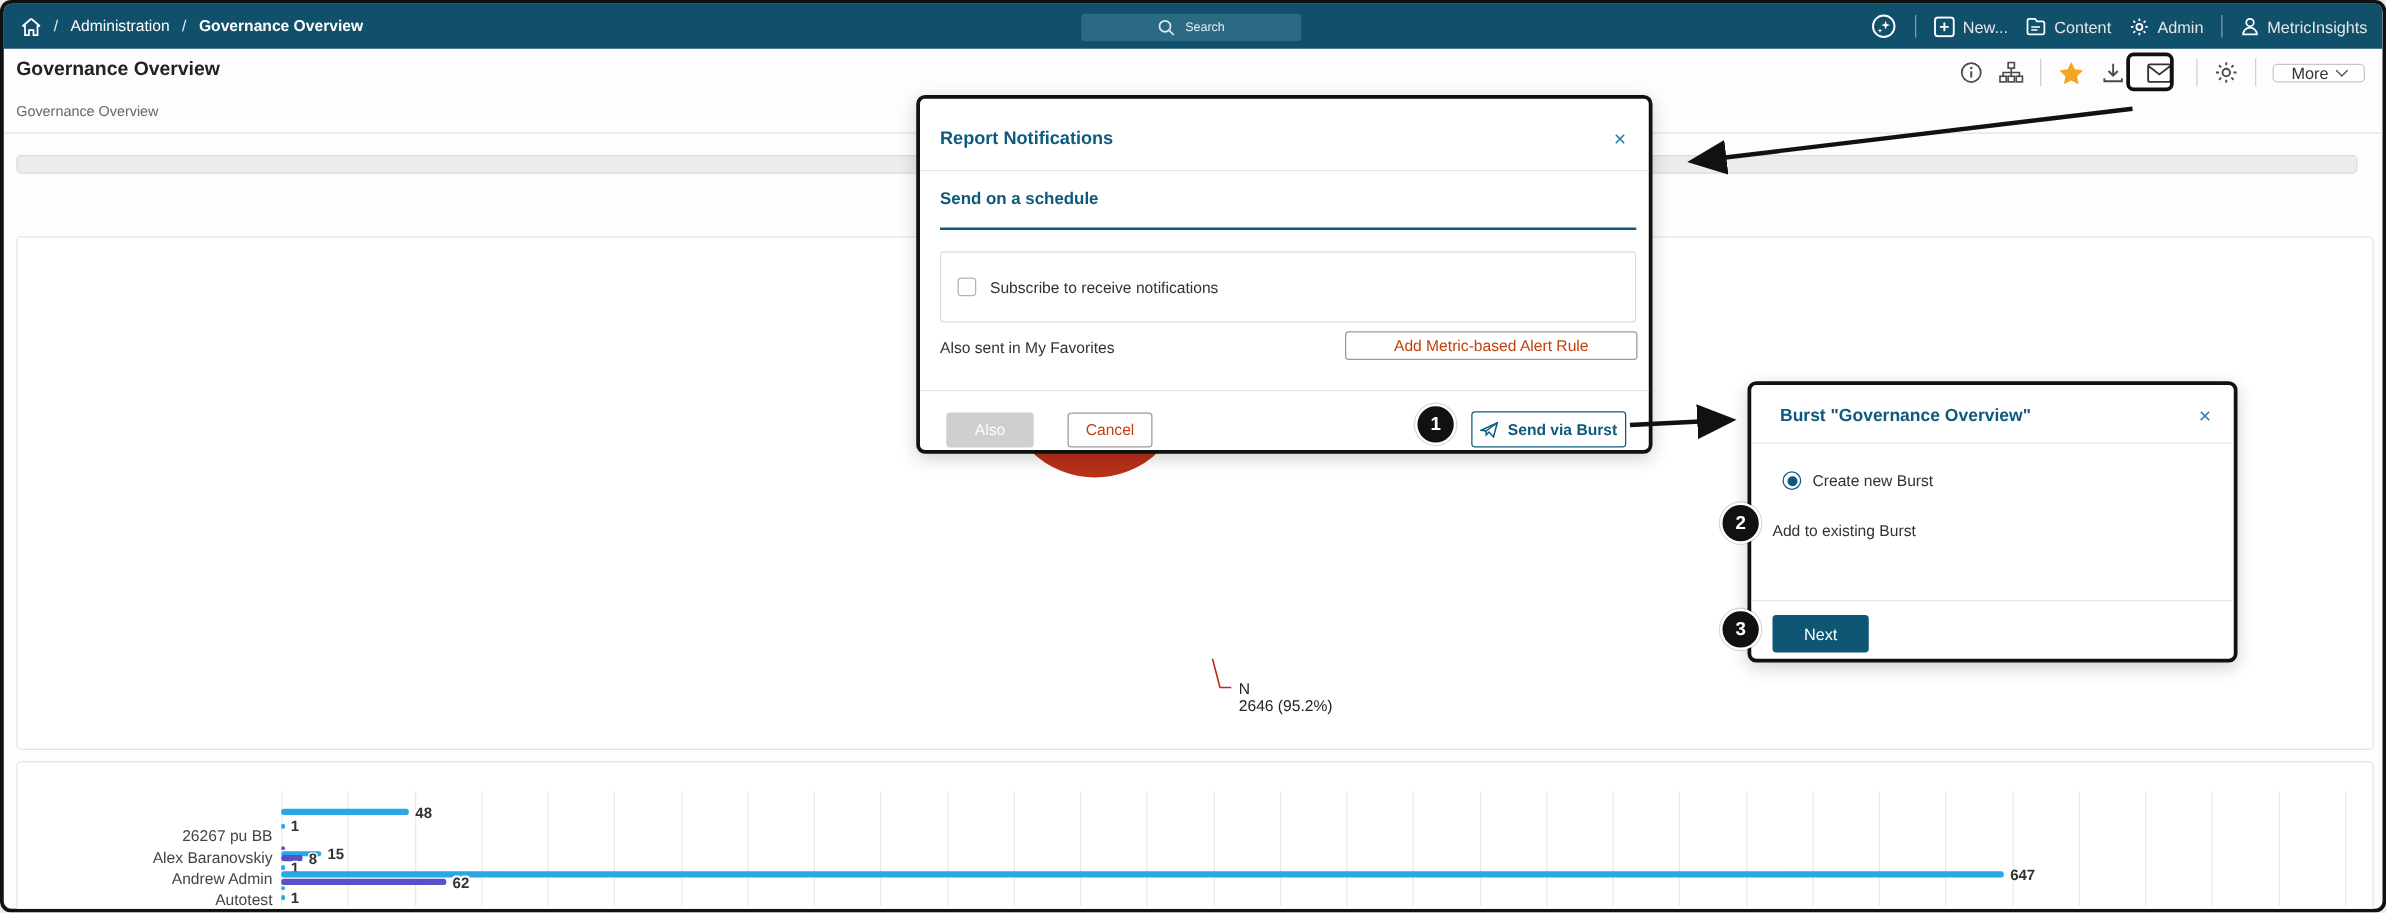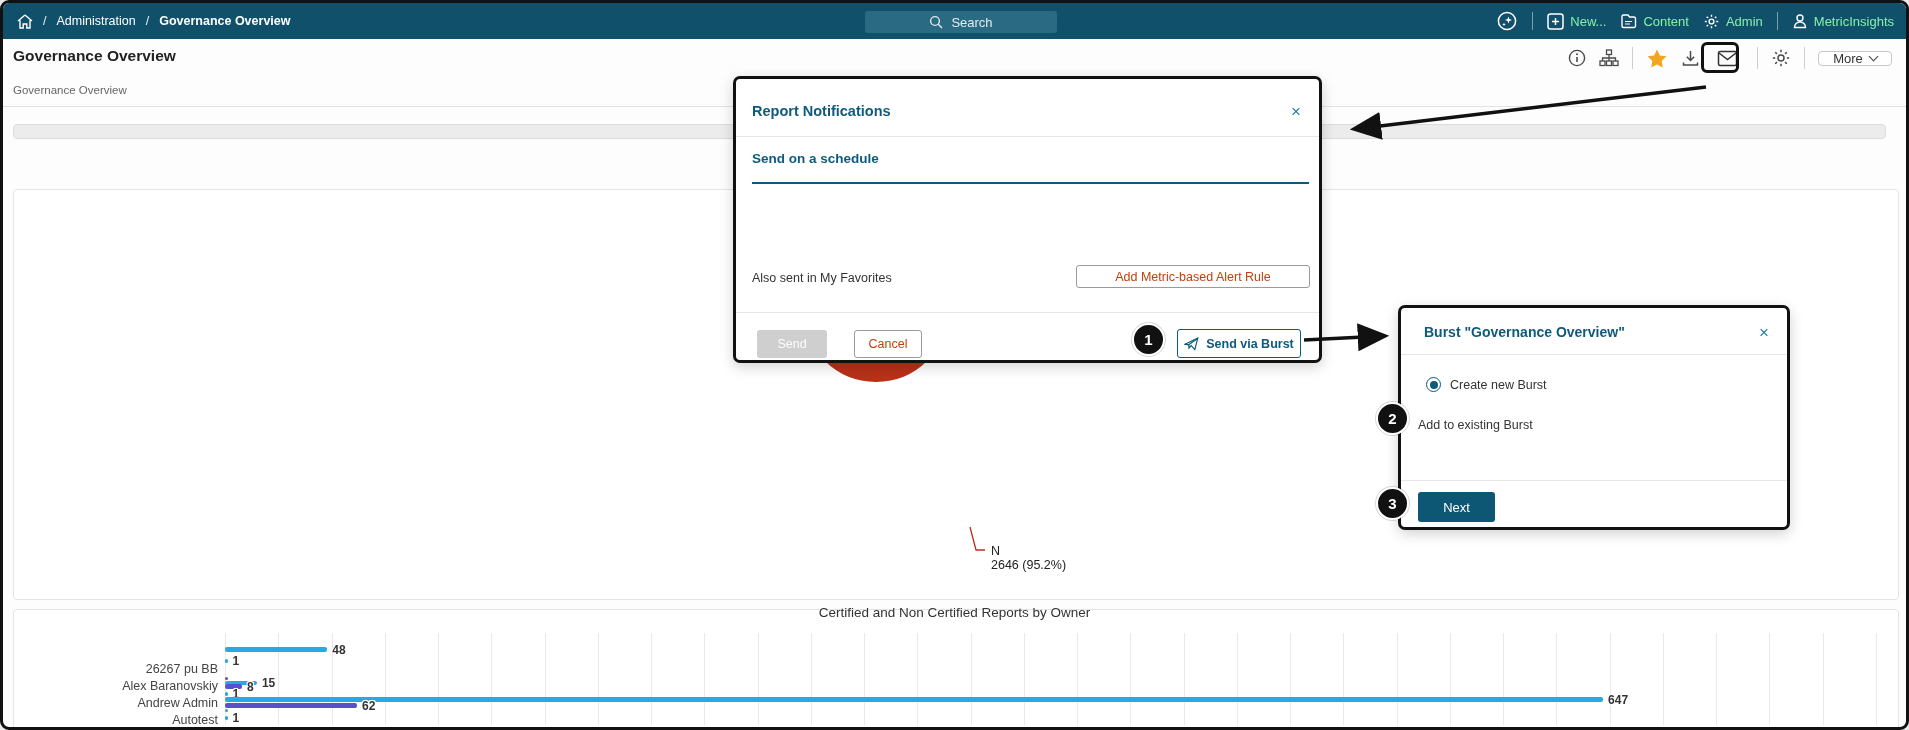--- a/index.html
+++ b/index.html
@@ -7,23 +7,23 @@
   body { font-family:"Liberation Sans", sans-serif; }
   #page {
     position:relative; width:1909px; height:730px; background:#fdfdfd;
     border:3px solid #111; border-radius:9px; overflow:hidden;
   }
   
   #topnav { position:absolute; left:0; top:0; width:100%; height:36px; background:#11506a; display:flex; align-items:center; color:#fff; }
   .crumb { font-size:12.5px; color:#fff; display:flex; align-items:center; gap:10px; padding-left:14px; }
   .crumb .sep { opacity:.9; }
   .crumb b { font-weight:bold; }
-  #nav-search { position:absolute; left:862px; top:8px; width:192px; height:22px; background:#2b6a83; border-radius:3px; display:flex; align-items:center; justify-content:center; gap:8px; color:#e3edf2; font-size:13px; cursor:pointer; }
+  #nav-search { position:absolute; left:862px; top:8px; width:176px; height:22px; background:#2b6a83; border-radius:3px; display:flex; align-items:center; justify-content:center; gap:8px; color:#e3edf2; font-size:10px; cursor:pointer; }
   #nav-right { position:absolute; right:12px; top:0; height:36px; display:flex; align-items:center; gap:14px; font-size:13px; }
-  .nav-item { display:flex; align-items:center; gap:6px; cursor:pointer; color:#86efac; }
+  .nav-item { display:flex; align-items:center; gap:6px; cursor:pointer; color:#e5e5e5; }
   .nav-divider { width:1px; height:18px; background:rgba(255,255,255,.45); }
   .icn { display:inline-flex; align-items:center; justify-content:center; }
   
   #page-title { position:absolute; left:10px; top:44px; font-size:15.5px; font-weight:bold; color:#222; }
   #page-subtitle { position:absolute; left:10px; top:81px; font-size:11.5px; color:#666; }
   #header-divider { position:absolute; left:0; top:103px; width:100%; height:1px; background:#e2e2e2; }
   #collapsed-strip { position:absolute; left:10px; top:121px; width:1873px; height:15px; background:#ececec; border:1px solid #dcdcdc; border-radius:4px; }
   #header-actions { position:absolute; top:40px; left:1565px; height:30px; display:flex; align-items:center; gap:13px; color:#4a4a4a; }
   .ha-divider { width:1px; height:22px; background:#cfcfcf; }
   #more-btn { width:74px; height:15px; border:1px solid #c7c7c7; border-radius:4px; background:#fff; display:flex; align-items:center; justify-content:center; gap:7px; font-size:13px; color:#333; cursor:pointer; }
@@ -200,21 +200,20 @@
     <span class="ha-divider"></span>
     <div id="more-btn">
       <span>More</span>
       <span class="chev"></span>
     </div>
   </div>
   <div id="envelope-hibox"></div>
 
   <div class="card" id="card-donut"></div>
   <div class="card" id="card-bars"></div>
-  <div id="bar-title">Certified and Non Certified Reports by Owner</div>
 
   <div id="donut"></div>
   <svg id="donut-leader" width="40" height="40" style="position:absolute;left:960px;top:518px;z-index:3;">
     <path d="M7 6 L13 29 L22 29" fill="none" stroke="#b93119" stroke-width="1.3"></path>
   </svg>
   <div class="donut-lbl" style="left:988px;top:541px;">N</div>
   <div class="donut-lbl" style="left:988px;top:555px;">2646 (95.2%)</div>
 
   <div id="bar-layer">
       <div class="gridline" style="left: 222px;"></div>
@@ -272,24 +271,28 @@
       <div class="cat-label" style="left: 10px; top: 700px;">Andrew Admin</div>
       <div class="cat-label" style="left: 10px; top: 717px;">Autotest</div>
     </div>
 
   <div class="modal" id="report-modal">
     <div class="modal-title" style="position:absolute;left:16px;top:24px;">Report Notifications</div>
     <span class="modal-close" style="right:18px;top:24px;">×</span>
     <div class="hdiv" style="top:57px;"></div>
     <div class="section-title">Send on a schedule</div>
     <div id="schedule-underline"></div>
+    <div id="subscribe-box">
+      <span class="checkbox"></span>
+      <span class="small-txt">Subscribe to receive notifications</span>
+    </div>
     <div class="small-txt" style="position:absolute;left:16px;top:192px;">Also sent in My Favorites</div>
     <div class="btn btn-plain" id="add-alert-btn">Add Metric-based Alert Rule</div>
     <div class="hdiv" style="top:233px;"></div>
-    <div class="btn" id="save-btn">Send</div>
+    <div class="btn" id="save-btn">Also</div>
     <div class="btn btn-plain" id="cancel-btn">Cancel</div>
     <div class="btn" id="send-burst-btn">
       <span class="icn">
         <svg class="ic" width="15" height="14" viewBox="0 0 15 14">
             <path d="M1 7.2 L13.8 1.2 L10.8 12.6 L7.2 8.6 L5 11 L4.8 7.8z" fill="none" stroke="#0e5a7d" stroke-width="1.2"></path>
             <path d="M13.8 1.2 L4.8 7.8" fill="none" stroke="#0e5a7d" stroke-width="1.2"></path>
           </svg>
       </span>
       <span>Send via Burst</span>
     </div>

